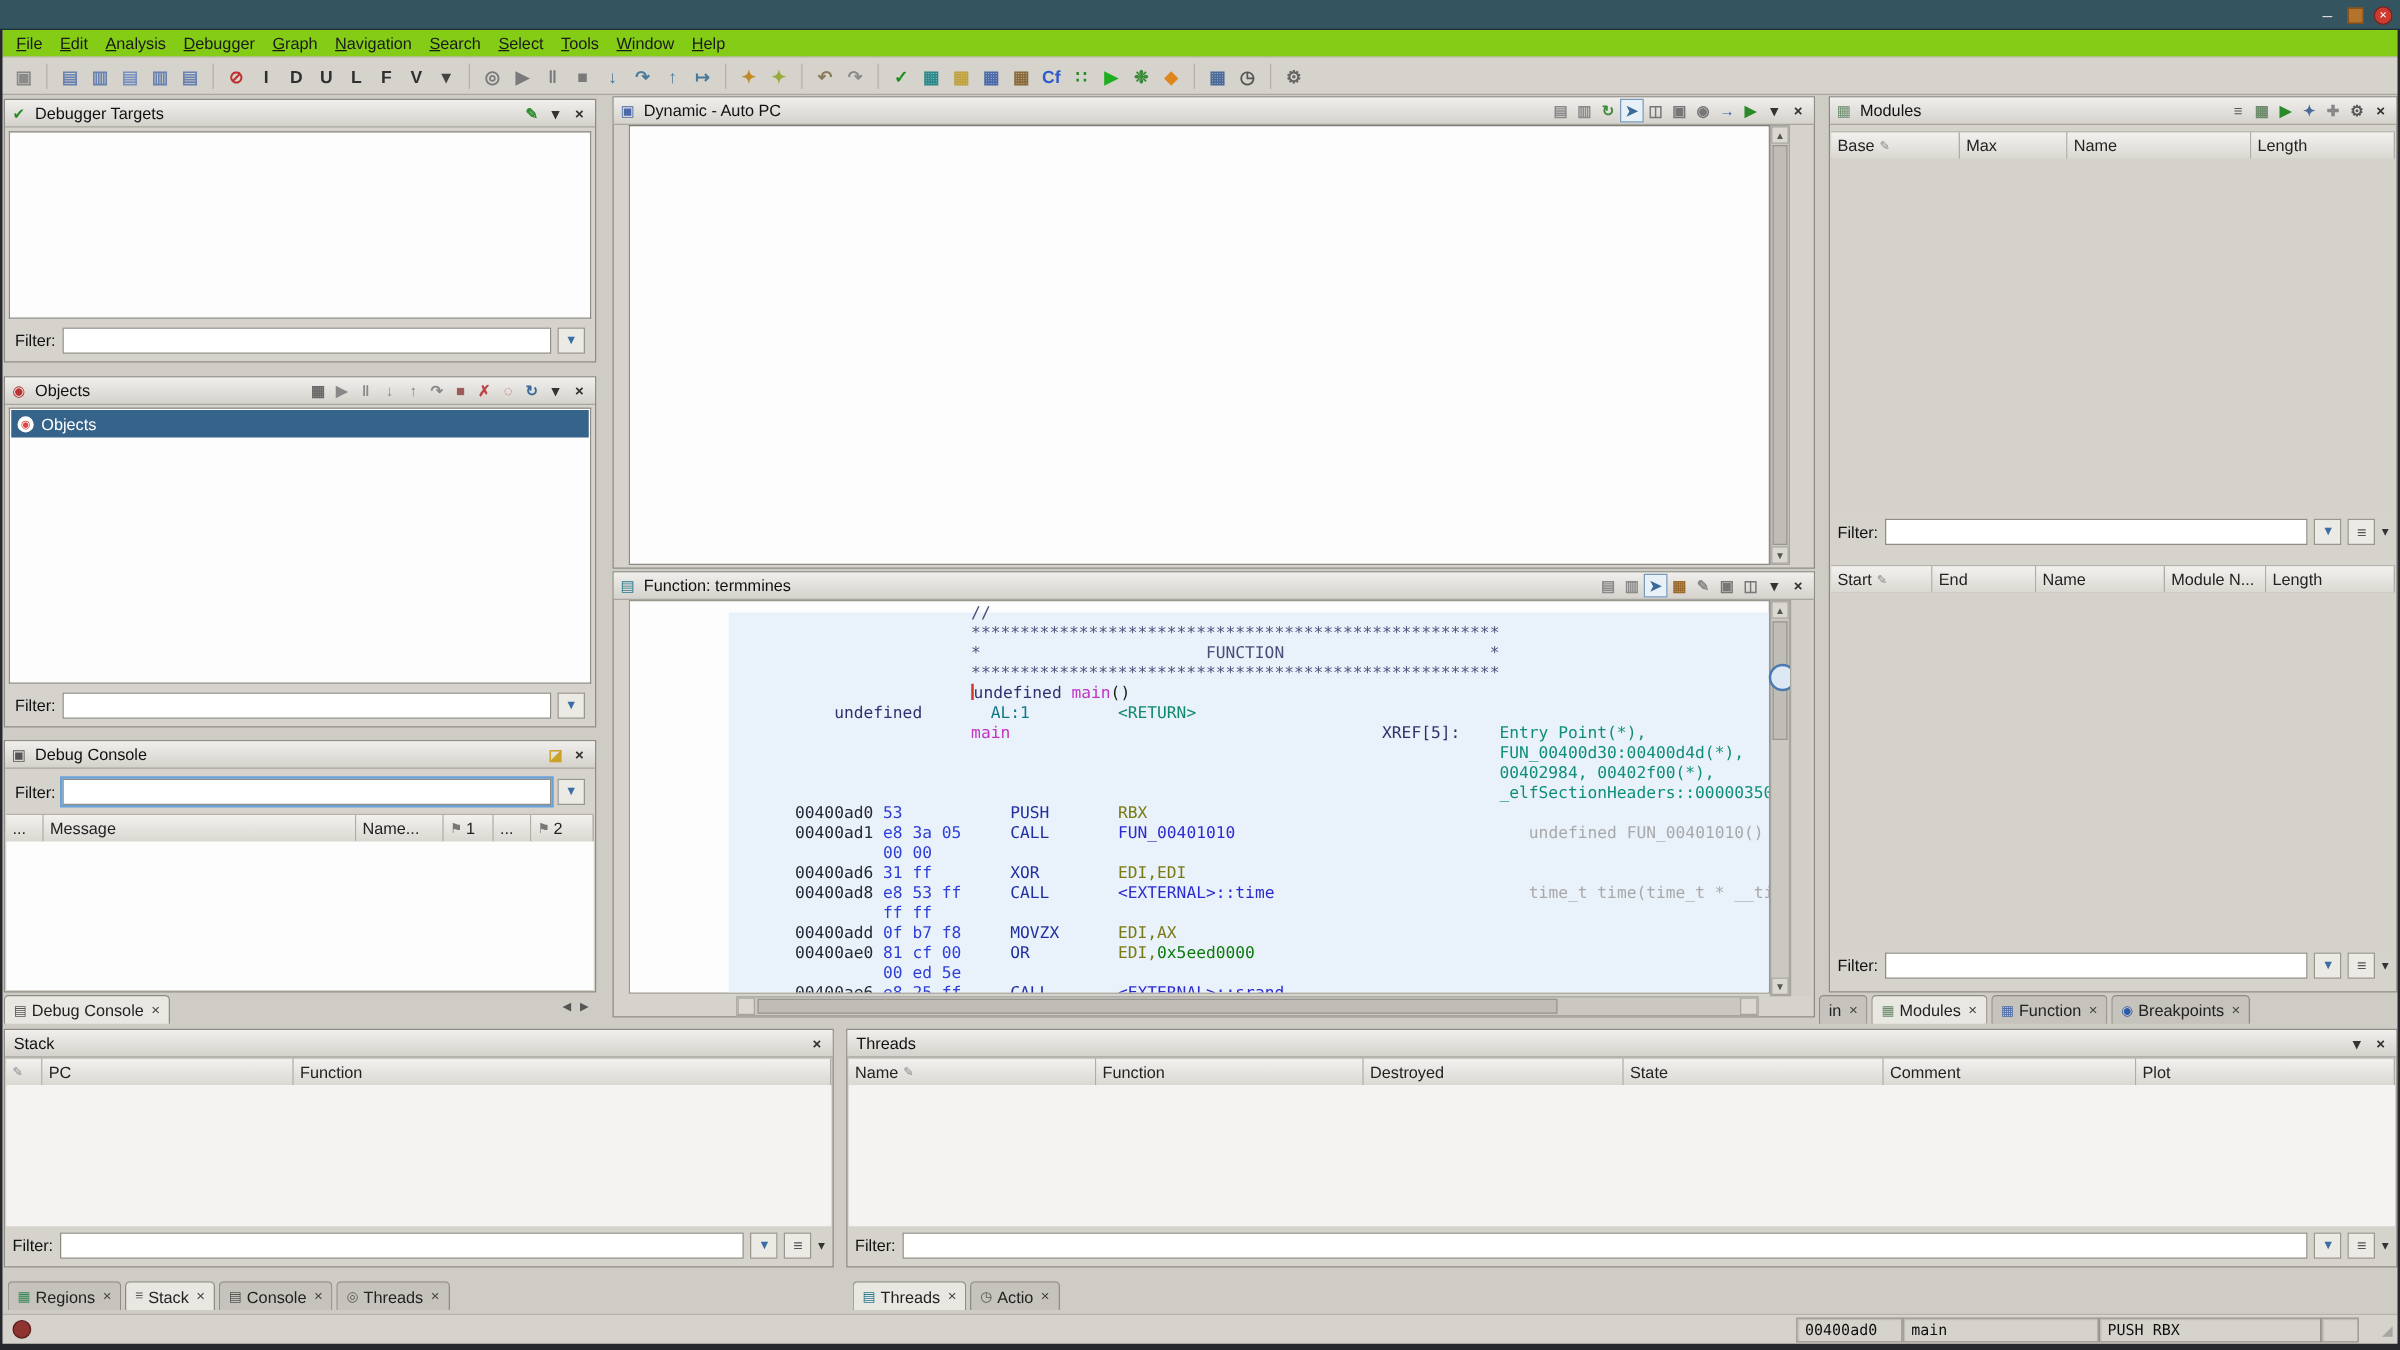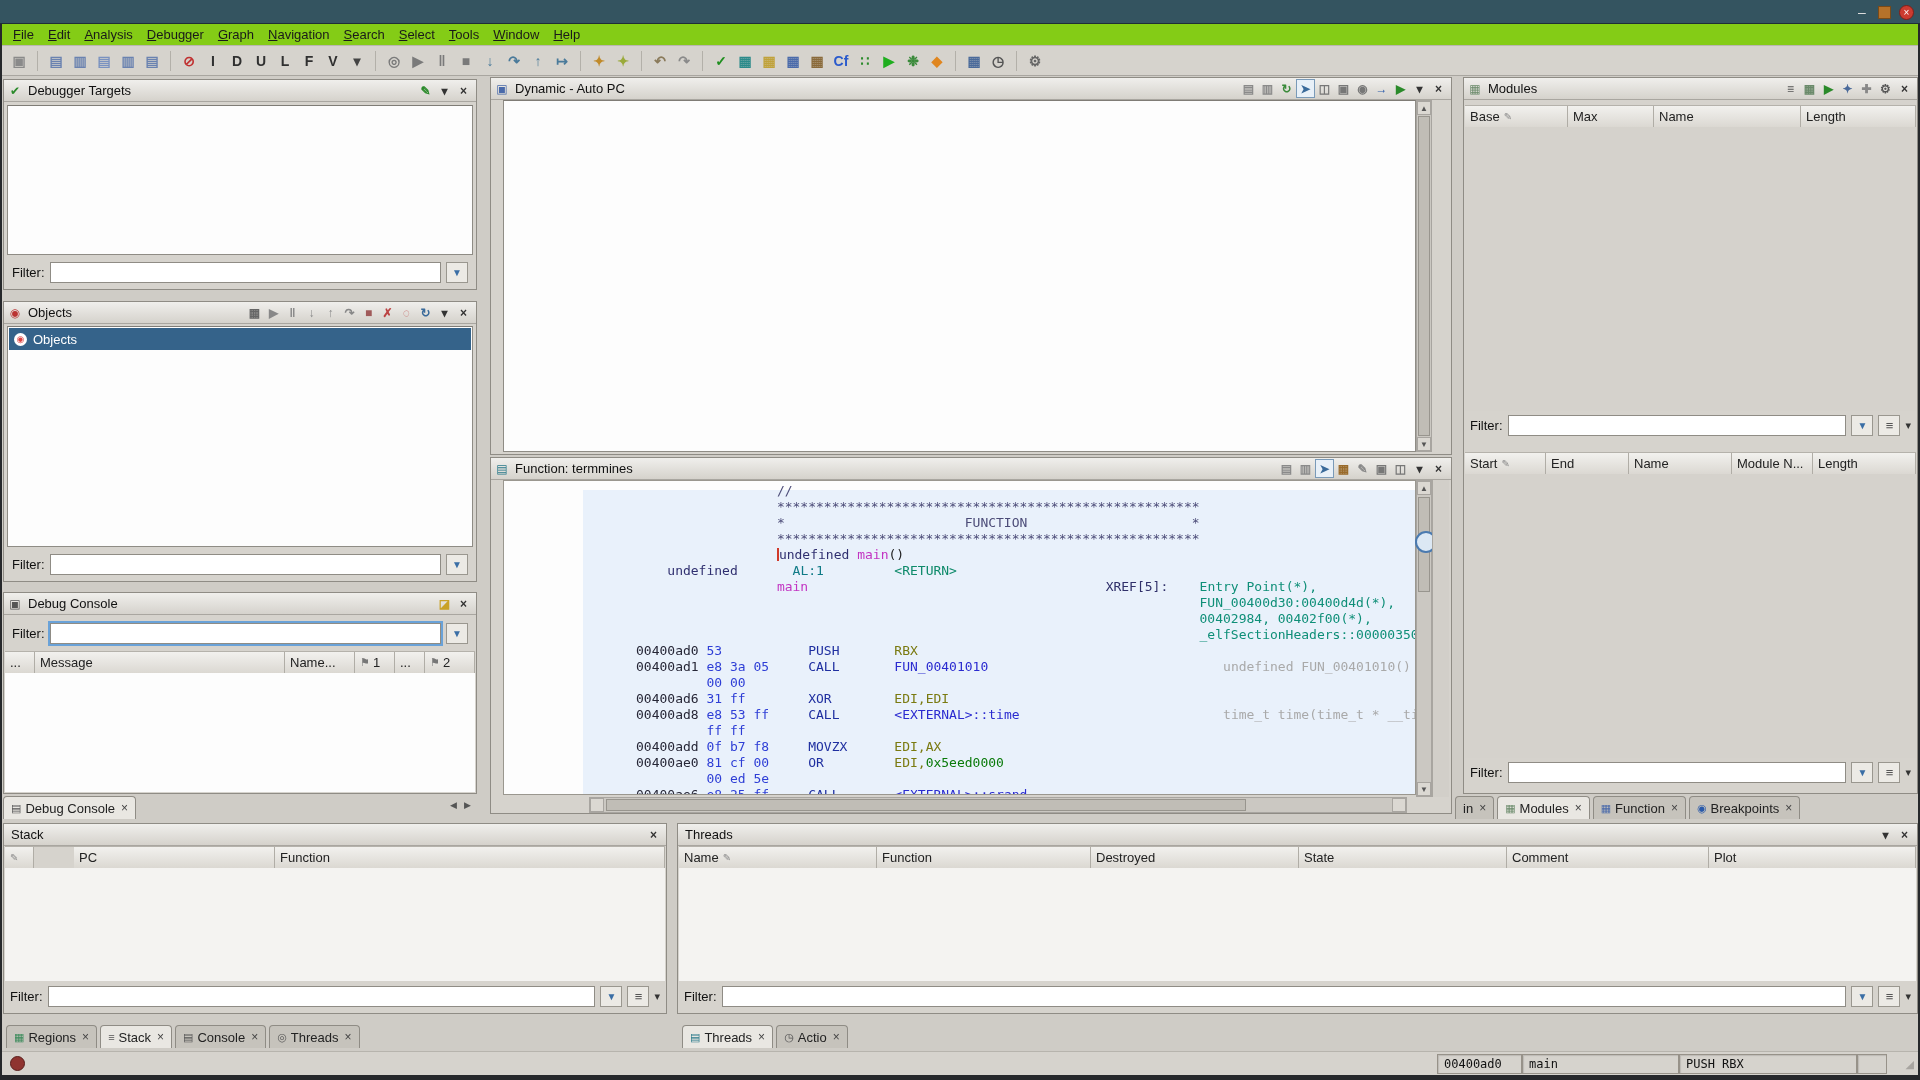--- a/index.html
+++ b/index.html
@@ -410,21 +410,21 @@
       <span class="ptitle">Stack</span>
       <span class="hsp"></span>
       <span style="display:flex;">
           <span class="tbi" style="color: rgb(51, 51, 51);">×</span>
         </span>
     </div>
     <div class="thead" style="left:1px;right:1px;top:22px;">
       <div class="tcell" style="width:29px;">
         <span class="sortg" style="margin-left:0;">✎</span>
       </div>
-      <div class="tcell" style="width:201px;margin-left:40px;">PC</div>
+      <div class="tcell" style="width:201px;">PC</div>
       <div class="tcell" style="flex:1;">Function</div>
     </div>
     <div class="ltgray" style="left:1px;right:1px;top:44px;bottom:32px;border:none;"></div>
     <div class="filter-row" style="left:1px;right:1px;bottom:4px;height:26px;">
       <label>Filter:</label>
       <input class="filter-input" style="">
       <span class="fbtn">▼</span>
       <span class="fbtn dark">≡</span>
       <span class="fcaret">▾</span>
     </div>

